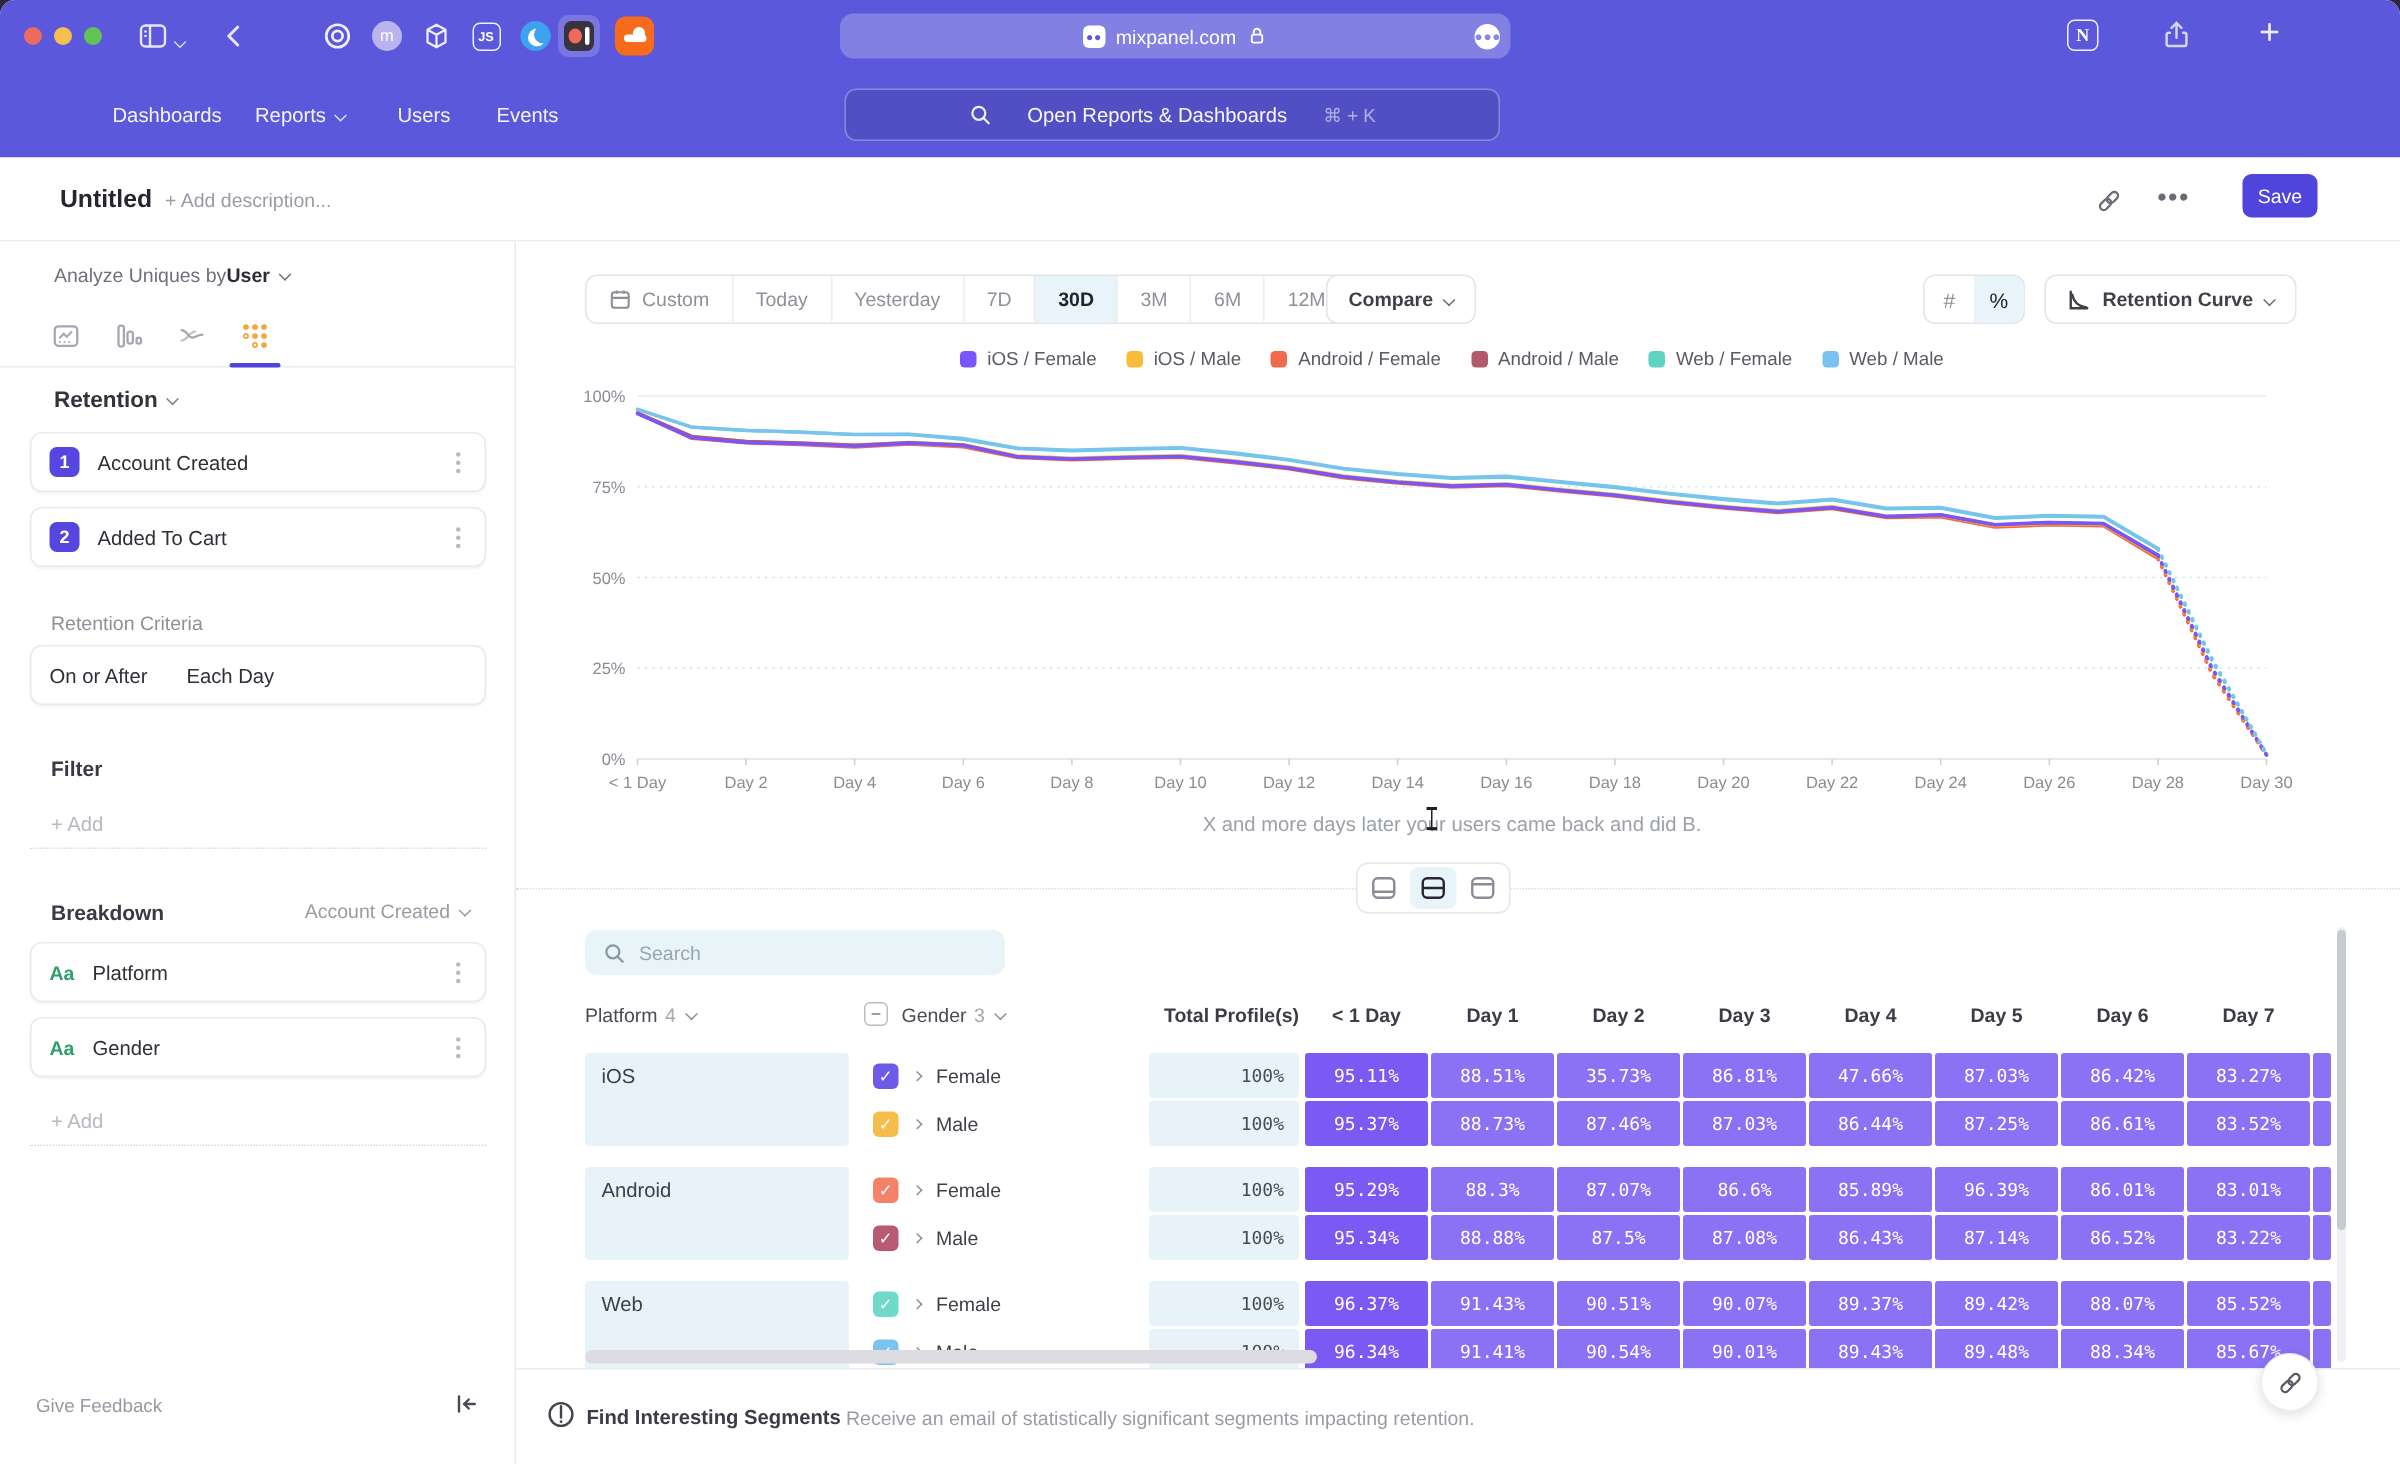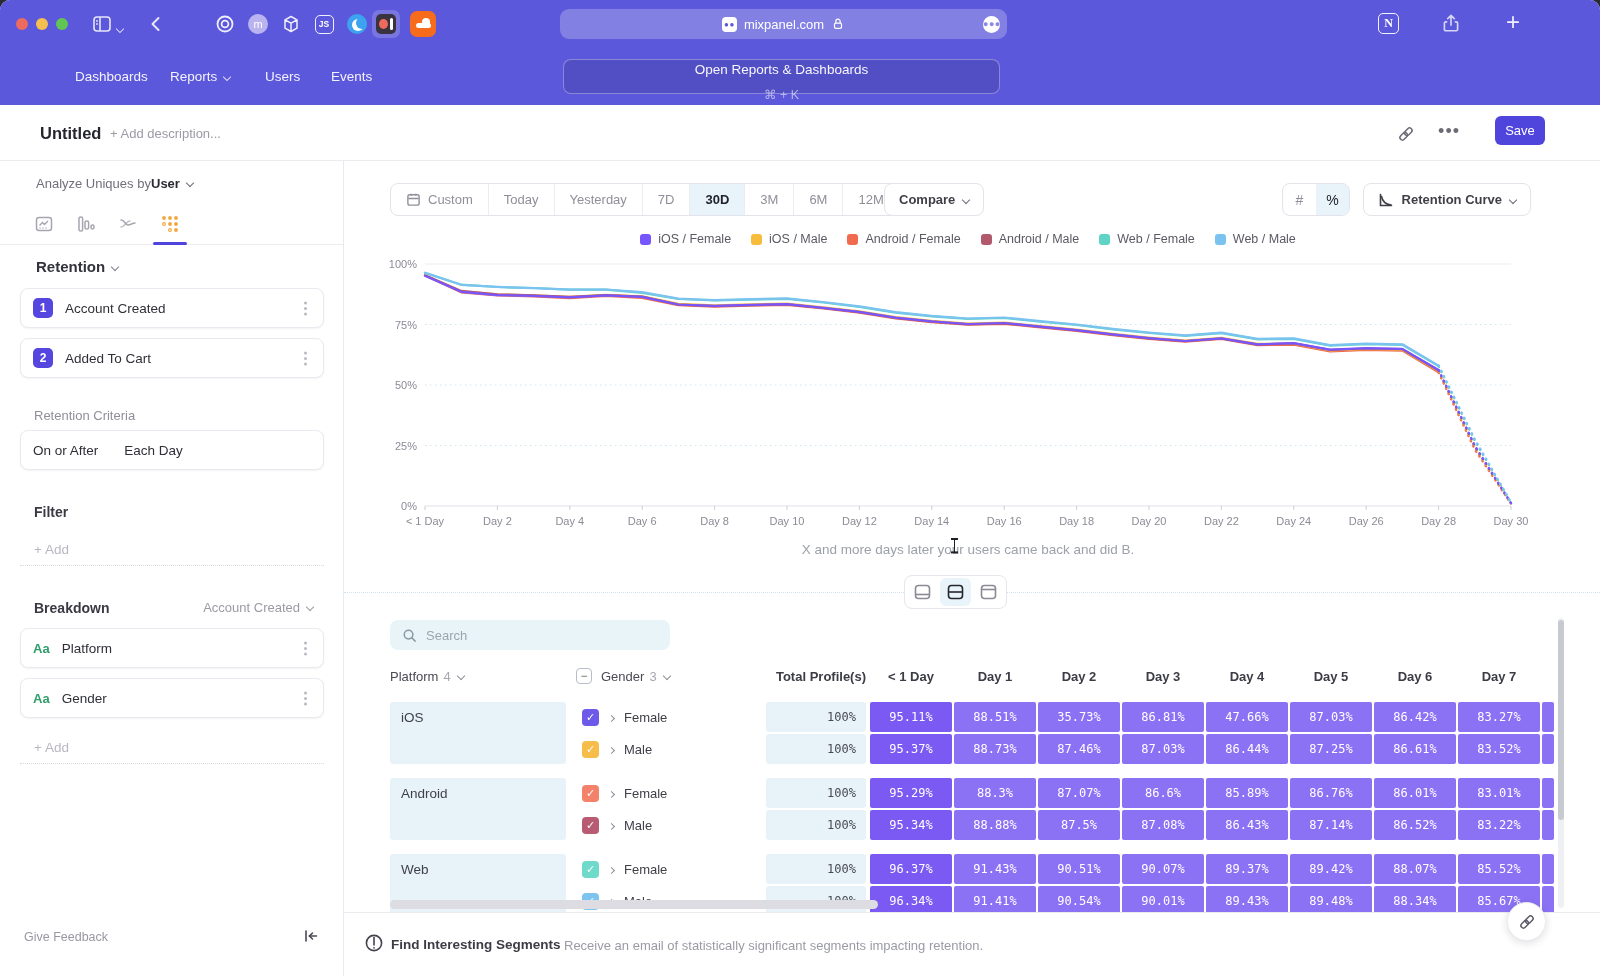--- a/index.html
+++ b/index.html
@@ -12,21 +12,21 @@
   .tlight { position:absolute; top:18px; width:12px; height:12px; border-radius:50%; }
   .win-ic { color:rgba(255,255,255,.85); }
   .url-pill { position:absolute; left:560px; top:9px; width:447px; height:30px; border-radius:9px; background:rgba(255,255,255,.24); display:flex; align-items:center; justify-content:center; gap:7px; color:#fff; font-size:13px; }
   .favicon { width:15px; height:15px; border-radius:4px; background:#ffffff; display:flex; align-items:center; justify-content:center; color:#5c58db; font-size:8px; letter-spacing:.5px; font-weight:bold; }
   .reader-dot { position:absolute; right:7px; top:6.5px; width:17px; height:17px; border-radius:50%; background:#fff; color:#8a87e8; font-size:9px; line-height:16px; text-align:center; letter-spacing:.5px; }
   .ext { position:absolute; top:13px; width:22px; height:22px; display:flex; align-items:center; justify-content:center; }
 
   
   .app-nav { position:absolute; left:0; top:48px; width:1600px; height:57px; background:#5c58db;padding-left:13px; }
   .nav-item { position:absolute; top:0; height:57px; display:flex; align-items:center; color:rgba(255,255,255,.93); font-size:13.5px; font-weight:500; cursor:default; }
-  .nav-search { position:absolute; left:563px; top:57px; width:437px; height:35px; margin-top:-46px; border:1px solid rgba(255,255,255,.32); background:rgba(0,0,0,.10); border-radius:8px; display:flex; align-items:center; justify-content:center; gap:10px; color:rgba(255,255,255,.95); font-size:13.5px;flex-direction:column; }
+  .nav-search { position:absolute; left:563px; top:57px; width:437px; height:35px; margin-top:-46px; border:1px solid rgba(255,255,255,.32); background:rgba(0,0,0,.10); border-radius:8px; display:flex; align-items:center; justify-content:center; gap:24px; color:rgba(255,255,255,.95); font-size:13.5px; }
   .nav-search .kbd { color:rgba(255,255,255,.55); font-size:12.5px; }
   .nav-ic { position:absolute; top:66px; width:22px; height:22px; color:rgba(255,255,255,.92); }
   .acct { position:absolute; right:60px; top:60px; text-align:right; color:#fff; }
   .acct .nm { font-size:13px; font-weight:700; }
   .acct .sub { font-size:11.5px; color:rgba(255,255,255,.72); margin-top:2px; }
 
   .chev { display:inline-block; width:6px; height:6px; border-right:1.5px solid currentColor; border-bottom:1.5px solid currentColor; transform:rotate(45deg); margin-left:7px; vertical-align:2px; }
   .chev-r { display:inline-block; width:5px; height:5px; border-right:1.5px solid currentColor; border-bottom:1.5px solid currentColor; transform:rotate(-45deg); }
 
   
@@ -547,21 +547,21 @@
           <span class="cbx" style="background:#f4826a">✓</span>
           <span class="exp"><span class="chev-r"></span></span>
           <span class="glabel">Female</span>
               </span>
         <span class="total-cell">100%</span>
               <span class="dcell" style="left:480px;background:#7b5af3">95.29%</span>
               <span class="dcell" style="left:564px;background:#8b72f5">88.3%</span>
               <span class="dcell" style="left:648px;background:#8b72f5">87.07%</span>
               <span class="dcell" style="left:732px;background:#8b72f5">86.6%</span>
               <span class="dcell" style="left:816px;background:#8b72f5">85.89%</span>
-              <span class="dcell" style="left:900px;background:#8b72f5">86.76%</span>
+              <span class="dcell" style="left:900px;background:#8b72f5">96.39%</span>
               <span class="dcell" style="left:984px;background:#8b72f5">86.01%</span>
               <span class="dcell" style="left:1068px;background:#8b72f5">83.01%</span>
               <span class="dcell" style="left:1152px;width:12px;background:#8b72f5"></span>
             </div>
             <div class="trow" style="top:32px">
         <span class="gcell">
           <span class="cbx" style="background:#b85a72">✓</span>
           <span class="exp"><span class="chev-r"></span></span>
           <span class="glabel">Male</span>
               </span>

